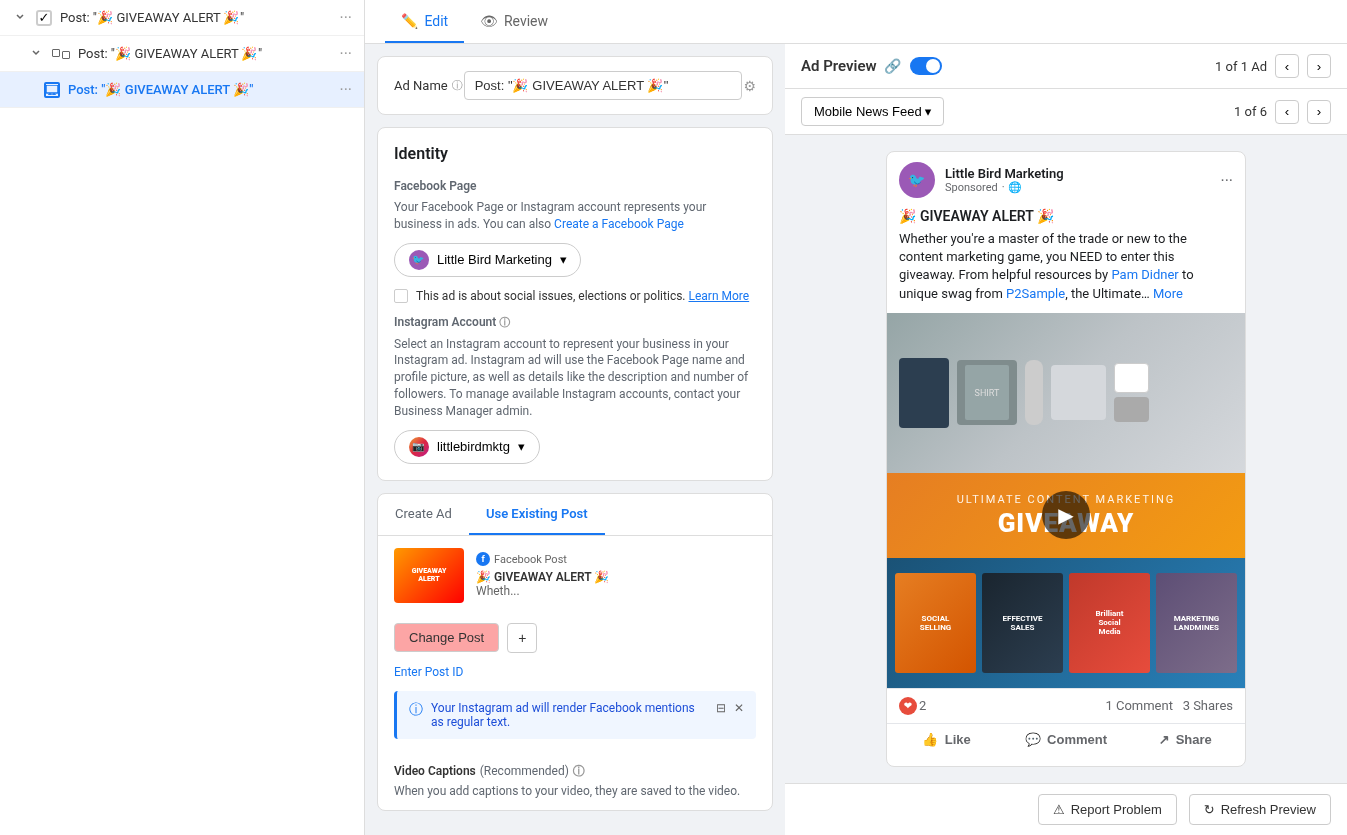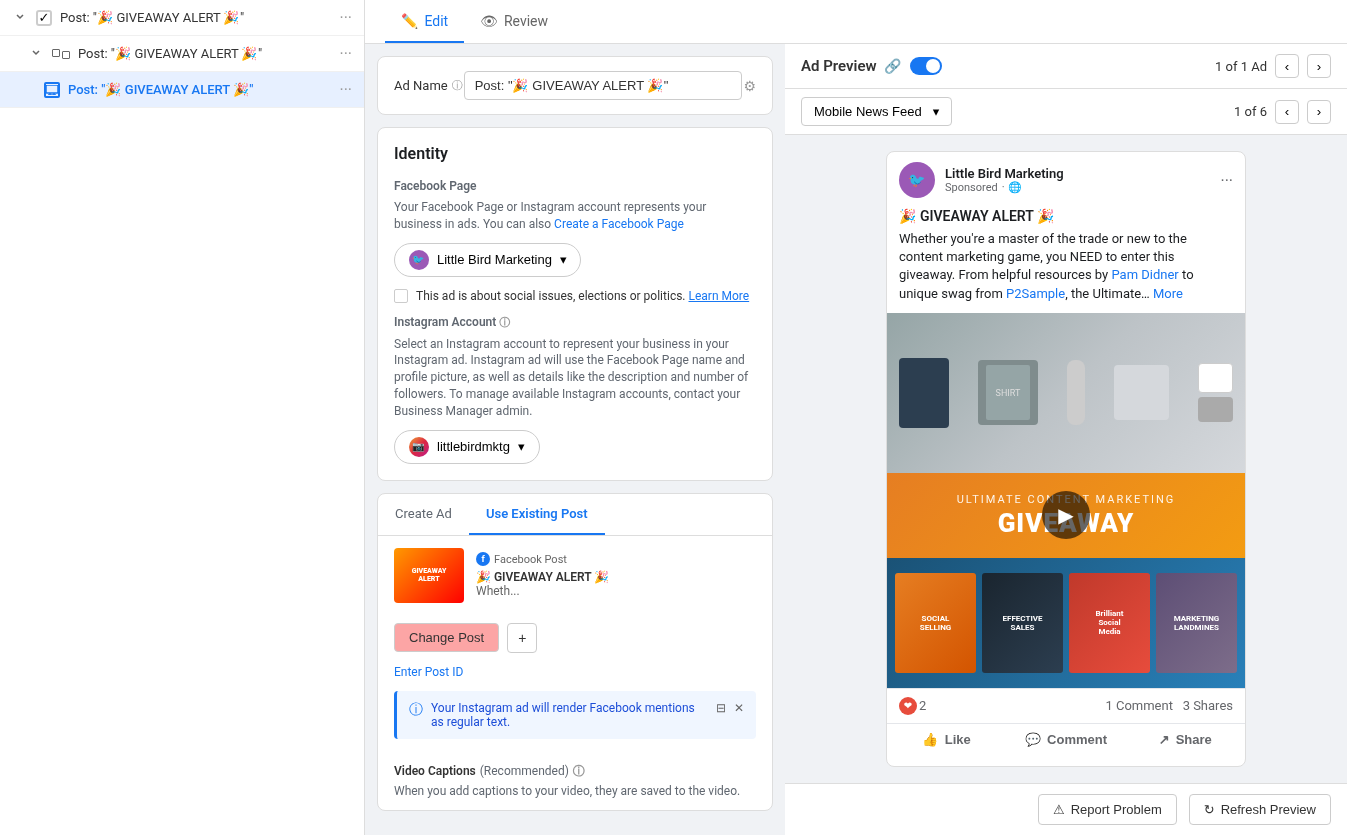--- a/index.html
+++ b/index.html
@@ -87,21 +87,21 @@
     .preview-header { display: flex; align-items: center; padding: 10px 16px; background: #fff; border-bottom: 1px solid #ddd; gap: 8px; }
     .preview-header-label { font-size: 15px; font-weight: 600; color: #333; }
     .preview-open-btn { color: #1877f2; font-size: 14px; cursor: pointer; }
     .preview-toggle { width: 32px; height: 18px; background: #1877f2; border-radius: 9px; cursor: pointer; position: relative; }
     .preview-toggle::after { content: ''; position: absolute; width: 14px; height: 14px; background: white; border-radius: 50%; top: 2px; right: 2px; }
     .preview-count { margin-left: auto; font-size: 13px; color: #333; display: flex; align-items: center; gap: 8px; }
     .preview-nav-btn { background: none; border: 1px solid #ccc; border-radius: 4px; width: 24px; height: 24px; cursor: pointer; display: flex; align-items: center; justify-content: center; }
 
     
     .placement-bar { display: flex; align-items: center; padding: 8px 16px; background: #fff; border-bottom: 1px solid #ddd; gap: 8px; }
-    .placement-select { display: flex; align-items: center; gap: 11px; border: 1px solid #ccc; border-radius: 4px; padding: 6px 12px; cursor: pointer; background: #fff; font-size: 13px; }
+    .placement-select { display: flex; align-items: center; gap: 3px; border: 1px solid #ccc; border-radius: 4px; padding: 6px 12px; cursor: pointer; background: #fff; font-size: 13px; }
     .placement-count { margin-left: auto; font-size: 13px; color: #333; display: flex; align-items: center; gap: 8px; }
 
     
     .preview-content { flex: 1; overflow-y: auto; padding: 16px; display: flex; justify-content: center; }
     .ad-card { background: #fff; border-radius: 8px; border: 1px solid #ddd; width: 360px; overflow: hidden; }
     .ad-card-header { display: flex; align-items: center; padding: 10px 12px; gap: 10px; }
     .advertiser-avatar { width: 36px; height: 36px; border-radius: 50%; background: #9b59b6; display: flex; align-items: center; justify-content: center; color: white; font-size: 14px; flex-shrink: 0; overflow: hidden; }
     .advertiser-info { flex: 1; }
     .advertiser-name { font-size: 13px; font-weight: 600; color: #1c1e21; }
     .advertiser-meta { font-size: 11px; color: #65676b; display: flex; align-items: center; gap: 4px; }
@@ -325,21 +325,21 @@
           <div class="ad-body">
             <div class="ad-title">🎉 GIVEAWAY ALERT 🎉</div>
             <div class="ad-text">
               Whether you're a master of the trade or new to the content marketing game, you NEED to enter this giveaway. From helpful resources by <a href="#">Pam Didner</a> to unique swag from <a href="#">P2Sample</a>, the Ultimate… <a href="#">More</a>
             </div>
           </div>
 
           <div class="ad-image-container">
 
             <div class="ad-img-top">
-              <div style="display:flex;gap:8px;align-items:center;padding:12px;width:100%;height:100%;background:linear-gradient(135deg,#95a5a6 0%,#bdc3c7 50%,#d5d8dc 100%);justify-content:space-between;">
+              <div style="display:flex;gap:8px;align-items:center;padding:12px;width:100%;height:100%;background:linear-gradient(135deg,#95a5a6 0%,#bdc3c7 50%,#d5d8dc 100%);">
                 <div style="width:50px;height:70px;background:#2c3e50;border-radius:4px;flex-shrink:0;"></div>
                 <div style="width:60px;height:65px;background:#7f8c8d;border-radius:4px;flex-shrink:0;position:relative;overflow:hidden;">
                   <div style="position:absolute;top:5px;left:8px;right:8px;bottom:5px;background:#95a5a6;border-radius:2px;display:flex;align-items:center;justify-content:center;color:#ddd;font-size:9px;">SHIRT</div>
                 </div>
                 <div style="width:18px;height:65px;background:#ccc;border-radius:8px;flex-shrink:0;"></div>
                 <div style="width:55px;height:55px;background:#d5d8dc;border-radius:4px;flex-shrink:0;"></div>
                 <div style="display:flex;flex-direction:column;gap:4px;">
                   <div style="width:35px;height:30px;background:white;border-radius:4px;border:1px solid #ccc;"></div>
                   <div style="width:35px;height:25px;background:#aaa;border-radius:4px;"></div>
                 </div>

